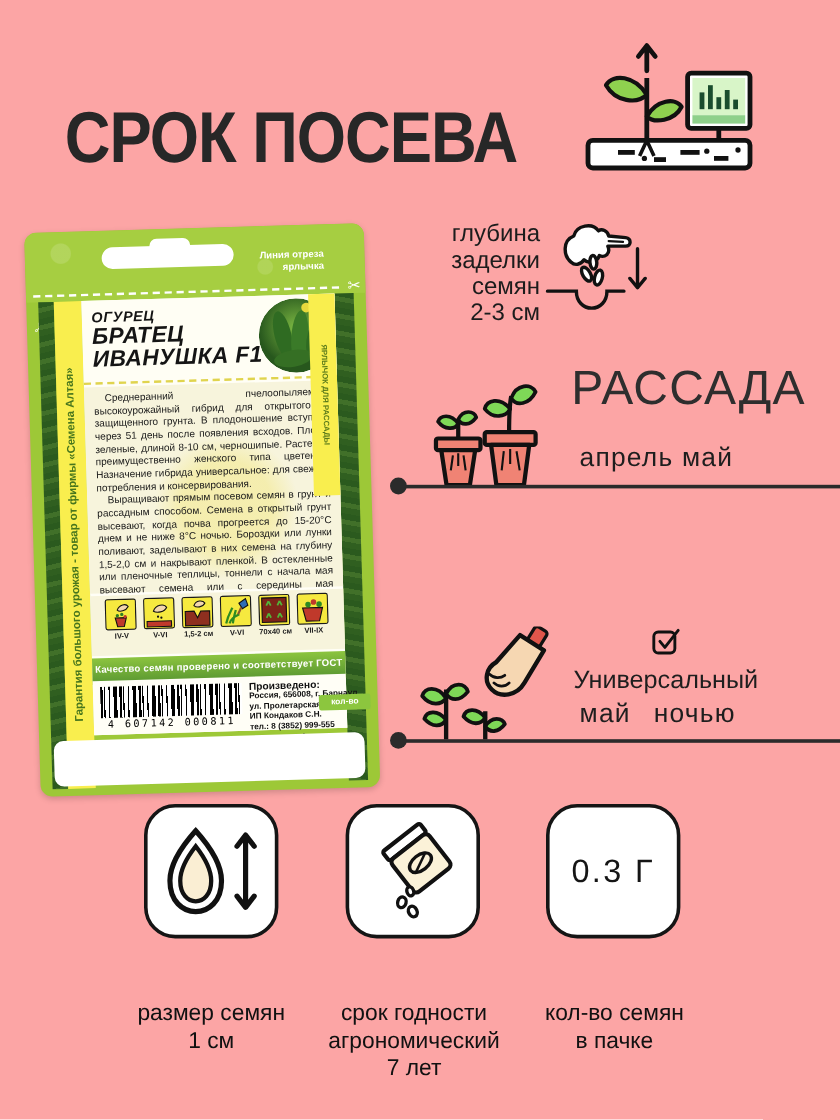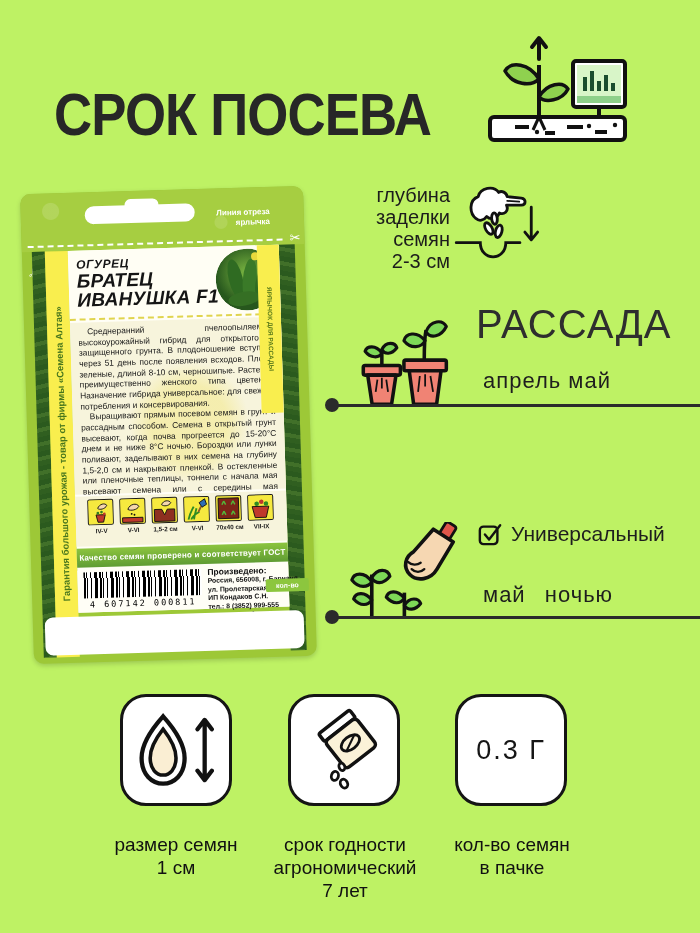--- a/index.html
+++ b/index.html
@@ -1,18 +1,18 @@
 <!DOCTYPE html>
 <html><head>
 <meta charset="utf-8">
 <style>
   * { margin:0; padding:0; box-sizing:border-box; }
   html,body { width:700px; height:933px; background:#fff; font-family:"Liberation Sans", sans-serif; color:#1c1c1c; overflow:hidden; }
   .abs { position:absolute; }
-  #stage { position:relative; width:700px; height:933px; background:#bef264; }
+  #stage { position:relative; width:700px; height:933px; background:#fca5a5; }
 
   
   #page-title { left:54px; top:80px; font-size:60px; font-weight:700; color:#272727; letter-spacing:-1px; transform:scaleX(0.88); transform-origin:left top; white-space:nowrap; }
   #header-icon { left:487px; top:33px; }
 
   
   #packet { left:27px; top:190px; width:283px; height:470px; background:#9dc837; border-radius:10px; transform:rotate(-1.7deg); transform-origin:50% 50%; box-shadow:0 2px 5px rgba(0,0,0,.18); overflow:hidden; }
   #packet-header { left:0; top:0; right:0; height:58px; background:#a6ce41;
      background-image:radial-gradient(circle 9px at 30px 18px, rgba(255,255,255,.14) 0 8px, transparent 9px),
                       radial-gradient(circle 7px at 200px 34px, rgba(255,255,255,.12) 0 6px, transparent 7px);}
@@ -63,31 +63,31 @@
   #depth-icon { left:452px; top:166px; }
 
   .section-title { font-size:40px; font-weight:400; color:#2e2e2e; letter-spacing:1px; white-space:nowrap; }
   #rassada-title { left:476px; top:302px; }
   #grunt-title { left:476px; top:466px; }
   .months { font-size:22px; color:#1e1e1e; letter-spacing:1px; white-space:nowrap; }
   #rassada-months { left:483px; top:368px; }
   #grunt-months { left:483px; top:582px; word-spacing:12px; }
   #pots-icon { left:358px; top:314px; }
   #grunt-icon { left:348px; top:522px; }
-  #checkbox-row { left:478px; top:522px; display:flex; align-items:center; gap:9px; }
+  #checkbox-row { left:478px; top:522px; display:flex; align-items:center; gap:9px;flex-direction:column; }
   #checkbox-label { font-size:21px; color:#1e1e1e; }
   .hline { height:3px; background:#2b2b2b; left:331px; width:369px; }
   #line-rassada { top:404px; }
   #line-grunt { top:616px; }
   .ldot { width:14px; height:14px; border-radius:50%; background:#2b2b2b; left:325px; }
   #dot-rassada { top:398px; }
   #dot-grunt { top:610px; }
 
   
-  .bcard { top:694px; width:112px; height:112px; border:3.5px solid #151515; border-radius:26px; background:#fff; display:flex; align-items:center; justify-content:center; }
+  .bcard { top:670px; width:112px; height:112px; border:3.5px solid #151515; border-radius:26px; background:#fff; display:flex; align-items:center; justify-content:center; }
   #bcard-1 { left:120px; } #bcard-2 { left:288px; } #bcard-3 { left:455px; }
   #bcard-value { font-size:27px; color:#151515; letter-spacing:2px; white-space:nowrap; }
   .bcaption { top:833px; width:186px; text-align:center; font-size:19px; line-height:1.22; color:#111; }
   #bcap-1 { left:83px; } #bcap-2 { left:252px; } #bcap-3 { left:419px; }
 </style>
 </head>
 <body>
 
 <div id="stage">
 

